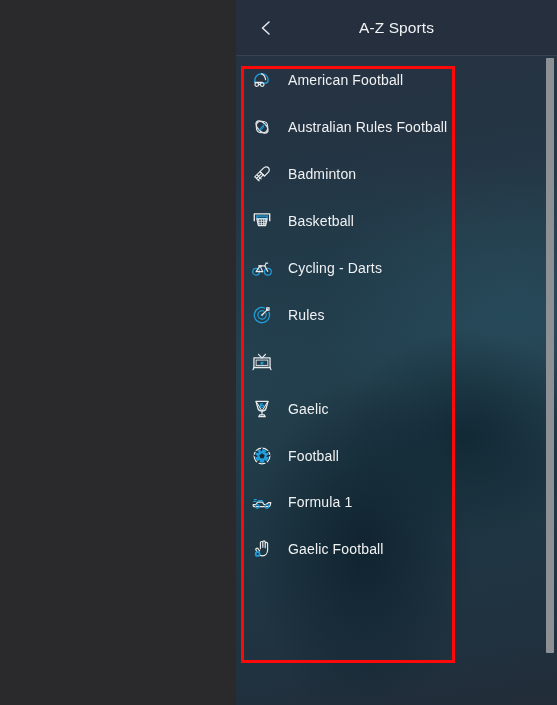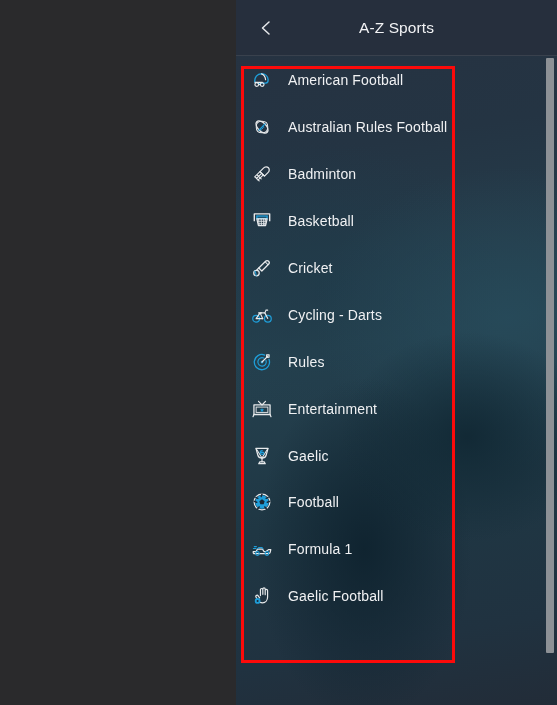--- a/index.html
+++ b/index.html
@@ -207,32 +207,20 @@
             <path d="M3.6 12.4V4.2h16.8v8.2" stroke="#e8eaec" stroke-width="1.5" stroke-linejoin="round"></path>
             <rect x="6.4" y="6.6" width="11.2" height="2.6" stroke="#1f9ed9" stroke-width="1.5"></rect>
             <path d="M6.4 9.6h11.2l-1.7 7.4h-7.8z" stroke="#e8eaec" stroke-width="1.35" stroke-linejoin="round"></path>
             <path d="M8.2 9.6l.7 7.4M11.1 9.6l.3 7.4M13.9 9.6l-.2 7.4M15.9 9.6l-.9 7.4M7 12.3h10M7.6 15h8.8" stroke="#e8eaec" stroke-width=".95"></path>
           </svg>
         </span>
         <span class="item-label">Basketball</span>
       </div>
 
 
-      <div class="list-item">
-        <span class="item-icon">
-          <svg width="22" height="22" viewBox="0 0 24 24" fill="none">
-            <path d="M19.2 4.6c.9.9.9 2.4 0 3.3l-7.4 7.4-3.3-3.3 7.4-7.4c.9-.9 2.4-.9 3.3 0z" stroke="#e8eaec" stroke-width="1.35" stroke-linejoin="round"></path>
-            <path d="M15.4 5.2l3.3 3.3" stroke="#e8eaec" stroke-width="1.1"></path>
-            <path d="M8.5 12l-2.2 2.2" stroke="#e8eaec" stroke-width="1.35" stroke-linecap="round"></path>
-            <circle cx="6" cy="17.5" r="3" stroke="#e8eaec" stroke-width="1.35"></circle>
-            <path d="M4.2 15.4c1 1.6 1.4 3.1 1.3 4.9" stroke="#1f9ed9" stroke-width="1.2" stroke-linecap="round"></path>
-          </svg>
-        </span>
-        <span class="item-label">Cricket</span>
-      </div>
 
       <div class="list-item">
         <span class="item-icon">
           <svg width="22" height="22" viewBox="0 0 24 24" fill="none">
             <circle cx="5.6" cy="16" r="3.7" stroke="#1f9ed9" stroke-width="1.35"></circle>
             <circle cx="18.4" cy="16" r="3.7" stroke="#1f9ed9" stroke-width="1.35"></circle>
             <path d="M5.6 16l4.3-6.3h5.2L18.4 16" stroke="#e8eaec" stroke-width="1.3" stroke-linejoin="round"></path>
             <path d="M9.9 9.7L12.8 16M8.3 9.7h3.2M15.1 9.7l1.3-3h1.8" stroke="#e8eaec" stroke-width="1.2" stroke-linecap="round"></path>
             <path d="M5.6 16h7.2" stroke="#e8eaec" stroke-width="1.2" stroke-linecap="round"></path>
           </svg>
@@ -256,21 +244,20 @@
       <div class="list-item">
         <span class="item-icon">
           <svg width="22" height="22" viewBox="0 0 24 24" fill="none">
             <rect x="3.2" y="7.6" width="17.6" height="10.4" stroke="#e8eaec" stroke-width="1.4" stroke-linejoin="round"></rect>
             <rect x="5.6" y="9.9" width="12.8" height="5.8" stroke="#e8eaec" stroke-width="1"></rect>
             <path d="M12 7.6L8.2 3.6M12 7.6l3.8-4" stroke="#e8eaec" stroke-width="1.3" stroke-linecap="round"></path>
             <path d="M3.2 18l-1 2.4M20.8 18l1 2.4" stroke="#e8eaec" stroke-width="1.3" stroke-linecap="round"></path>
             <path d="M12 10.9l.7 1.5 1.6.2-1.2 1.1.3 1.6-1.4-.8-1.4.8.3-1.6-1.2-1.1 1.6-.2z" fill="#1f9ed9"></path>
           </svg>
         </span>
-        <span class="item-label">Entertainment</span>
       </div>
 
       <div class="list-item">
         <span class="item-icon">
           <svg width="22" height="22" viewBox="0 0 24 24" fill="none">
             <path d="M5.4 3.6h13.2l-2.1 7.6c-.5 1.8-2.2 3-4.5 3s-4-1.2-4.5-3z" stroke="#e8eaec" stroke-width="1.35" stroke-linejoin="round"></path>
             <path d="M5.4 3.6L12 14.2l6.6-10.6" stroke="#e8eaec" stroke-width="1.1"></path>
             <path d="M12 14.2v4.2M8.4 20.4h7.2M9.6 18.4h4.8l1.2 2H8.4z" stroke="#e8eaec" stroke-width="1.3" stroke-linejoin="round"></path>
             <path d="M12.3 6.2c-1.3 0-2.2.9-2.2 2.1 0 1.1.9 2 2.1 2 .7 0 1.3-.3 1.7-.8M10.4 8.1h3.3" stroke="#1f9ed9" stroke-width="1.25" stroke-linecap="round"></path>
           </svg>

